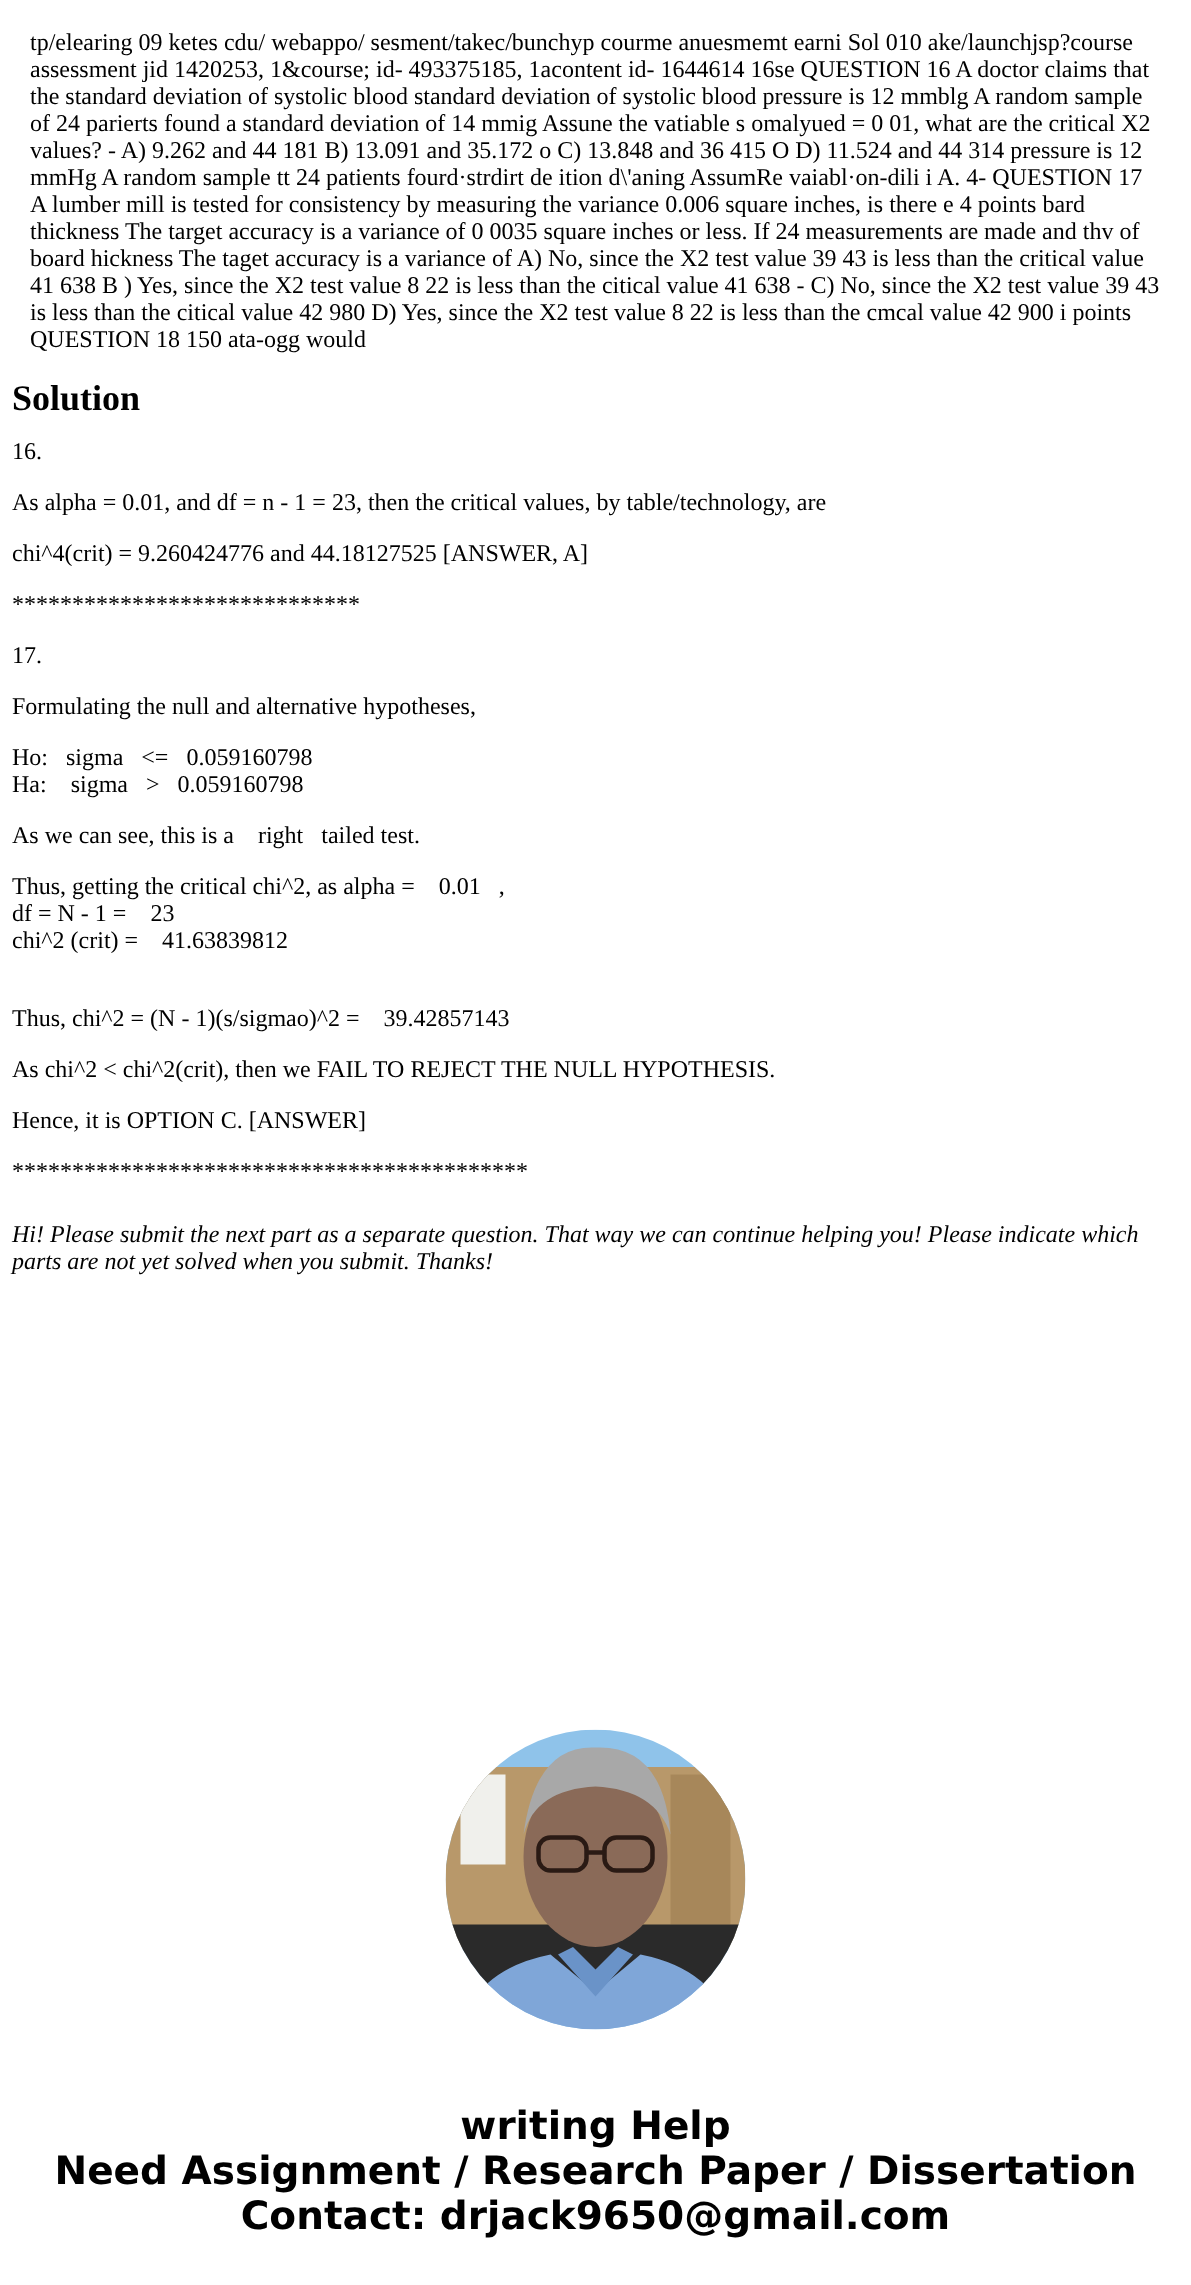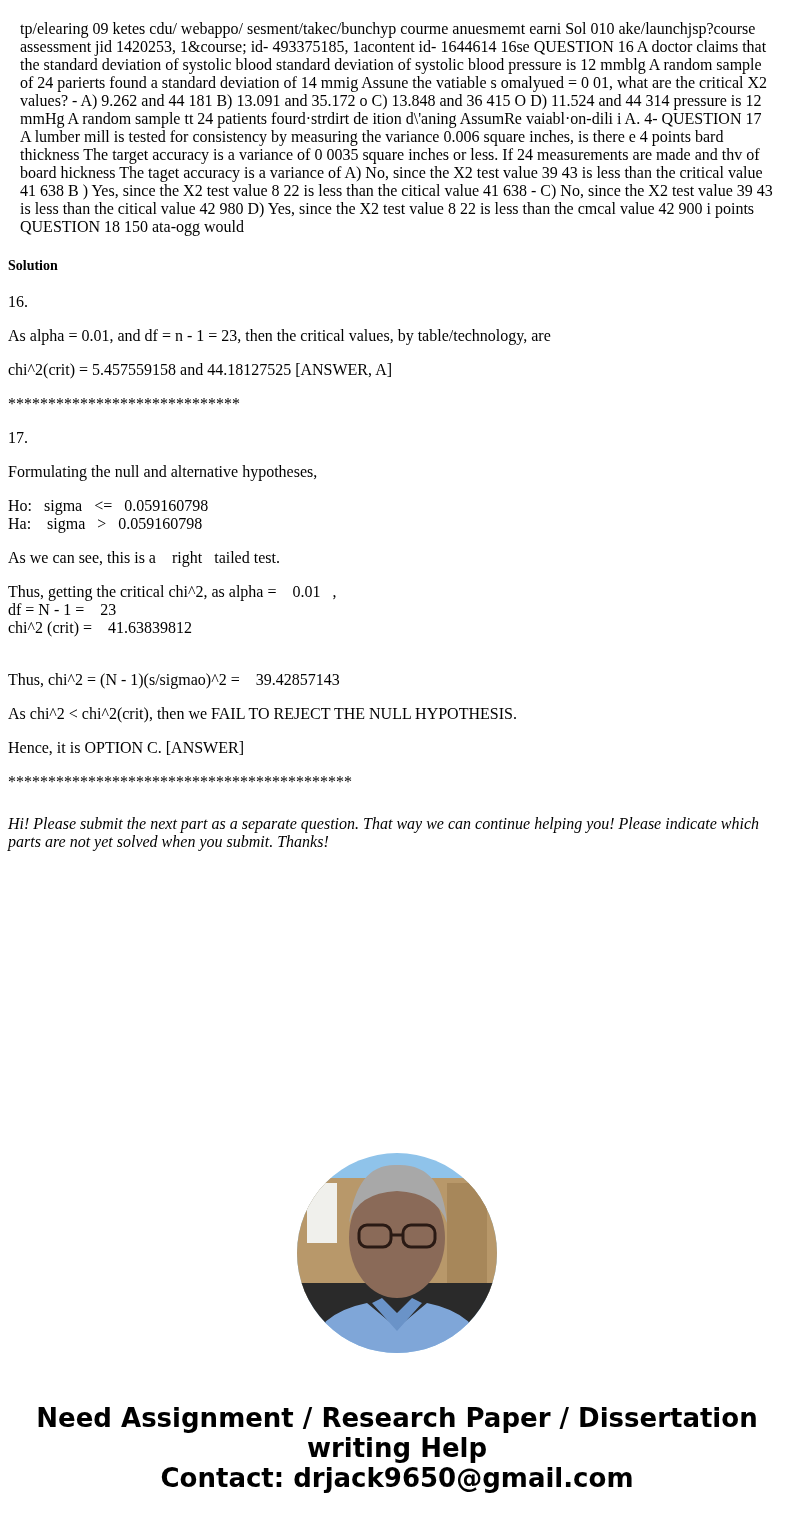--- a/index.html
+++ b/index.html
@@ -8,21 +8,21 @@
       min-height: 1523px;
       font-family: "Liberation Serif", serif;
       font-size: 16px;
       line-height: 18px;
       color: #000000;
       position: relative;
     }
     .content { padding: 8px 8px 0 8px; }
     .question-text { margin: 12px; }
     h3.solution-heading {
-      font-size: 14px;
+      font-size: 24px;
       font-weight: bold;
       margin: 19px 0 12px 0;
       line-height: 22px;
     }
     p { margin: 16px 0 0 0; white-space: pre-wrap; }
     .lines span { display: block; white-space: pre; }
     .italic { font-style: italic; margin-top: 24px; }
     .pre { white-space: pre; }
     .avatar-wrap {
       position: absolute;
@@ -50,21 +50,21 @@
 </head>
 <body>
 
 <div class="content">
   <div class="question-text">tp/elearing 09 ketes cdu/ webappo/ sesment/takec/bunchyp courme anuesmemt earni Sol 010 ake/launchjsp?course assessment jid 1420253, 1&amp;course; id- 493375185, 1acontent id- 1644614 16se QUESTION 16 A doctor claims that the standard deviation of systolic blood standard deviation of systolic blood pressure is 12 mmblg A random sample of 24 parierts found a standard deviation of 14 mmig Assune the vatiable s omalyued = 0 01, what are the critical X2 values? - A) 9.262 and 44 181 B) 13.091 and 35.172 o C) 13.848 and 36 415 O D) 11.524 and 44 314 pressure is 12 mmHg A random sample tt 24 patients fourd·strdirt de ition d\'aning AssumRe vaiabl·on-dili i A. 4- QUESTION 17 A lumber mill is tested for consistency by measuring the variance 0.006 square inches, is there e 4 points bard thickness The target accuracy is a variance of 0 0035 square inches or less. If 24 measurements are made and thv of board hickness The taget accuracy is a variance of A) No, since the X2 test value 39 43 is less than the critical value 41 638 B ) Yes, since the X2 test value 8 22 is less than the citical value 41 638 - C) No, since the X2 test value 39 43 is less than the citical value 42 980 D) Yes, since the X2 test value 8 22 is less than the cmcal value 42 900 i points QUESTION 18 150 ata-ogg would</div>
 
   <h3 class="solution-heading">Solution</h3>
 
   <p>16.</p>
   <p>As alpha = 0.01, and df = n - 1 = 23, then the critical values, by table/technology, are</p>
-  <p>chi^2(crit) = 5.457559158 and 44.18127525 [ANSWER, A]</p>
+  <p>chi^4(crit) = 9.260424776 and 44.18127525 [ANSWER, A]</p>
   <p>*****************************</p>
 
   <p>17.</p>
   <p>Formulating the null and alternative hypotheses,</p>
 
   <p class="lines"><span>Ho:   sigma   &lt;=   0.059160798</span><span>Ha:    sigma   &gt;   0.059160798</span></p>
 
   <p class="pre">As we can see, this is a    right   tailed test.</p>
 
   <p class="lines"><span>Thus, getting the critical chi^2, as alpha =    0.01   ,</span><span>df = N - 1 =    23</span><span>chi^2 (crit) =    41.63839812</span></p>
@@ -89,16 +89,16 @@
     <path d="M52 70 Q60 10 100 12 Q145 10 150 70 Q140 40 100 38 Q60 40 52 70 Z" fill="#a8a8a8"></path>
     <rect x="62" y="72" width="32" height="22" rx="8" fill="none" stroke="#2a1a14" stroke-width="3"></rect>
     <rect x="106" y="72" width="32" height="22" rx="8" fill="none" stroke="#2a1a14" stroke-width="3"></rect>
     <line x1="94" y1="82" x2="106" y2="82" stroke="#2a1a14" stroke-width="3"></line>
     <path d="M10 200 Q20 160 70 150 L100 175 L130 150 Q180 160 190 200 Z" fill="#7fa6d8"></path>
     <path d="M75 150 L100 178 L125 150 L115 145 L100 160 L85 145 Z" fill="#6a93c8"></path>
   </svg>
 </div>
 
 <div class="ad-block">
+  <span>writing Help</span>
   <span>Need Assignment / Research Paper / Dissertation</span>
-  <span>writing Help</span>
   <span>Contact: drjack9650@gmail.com</span>
 </div>
 
 </body></html>

